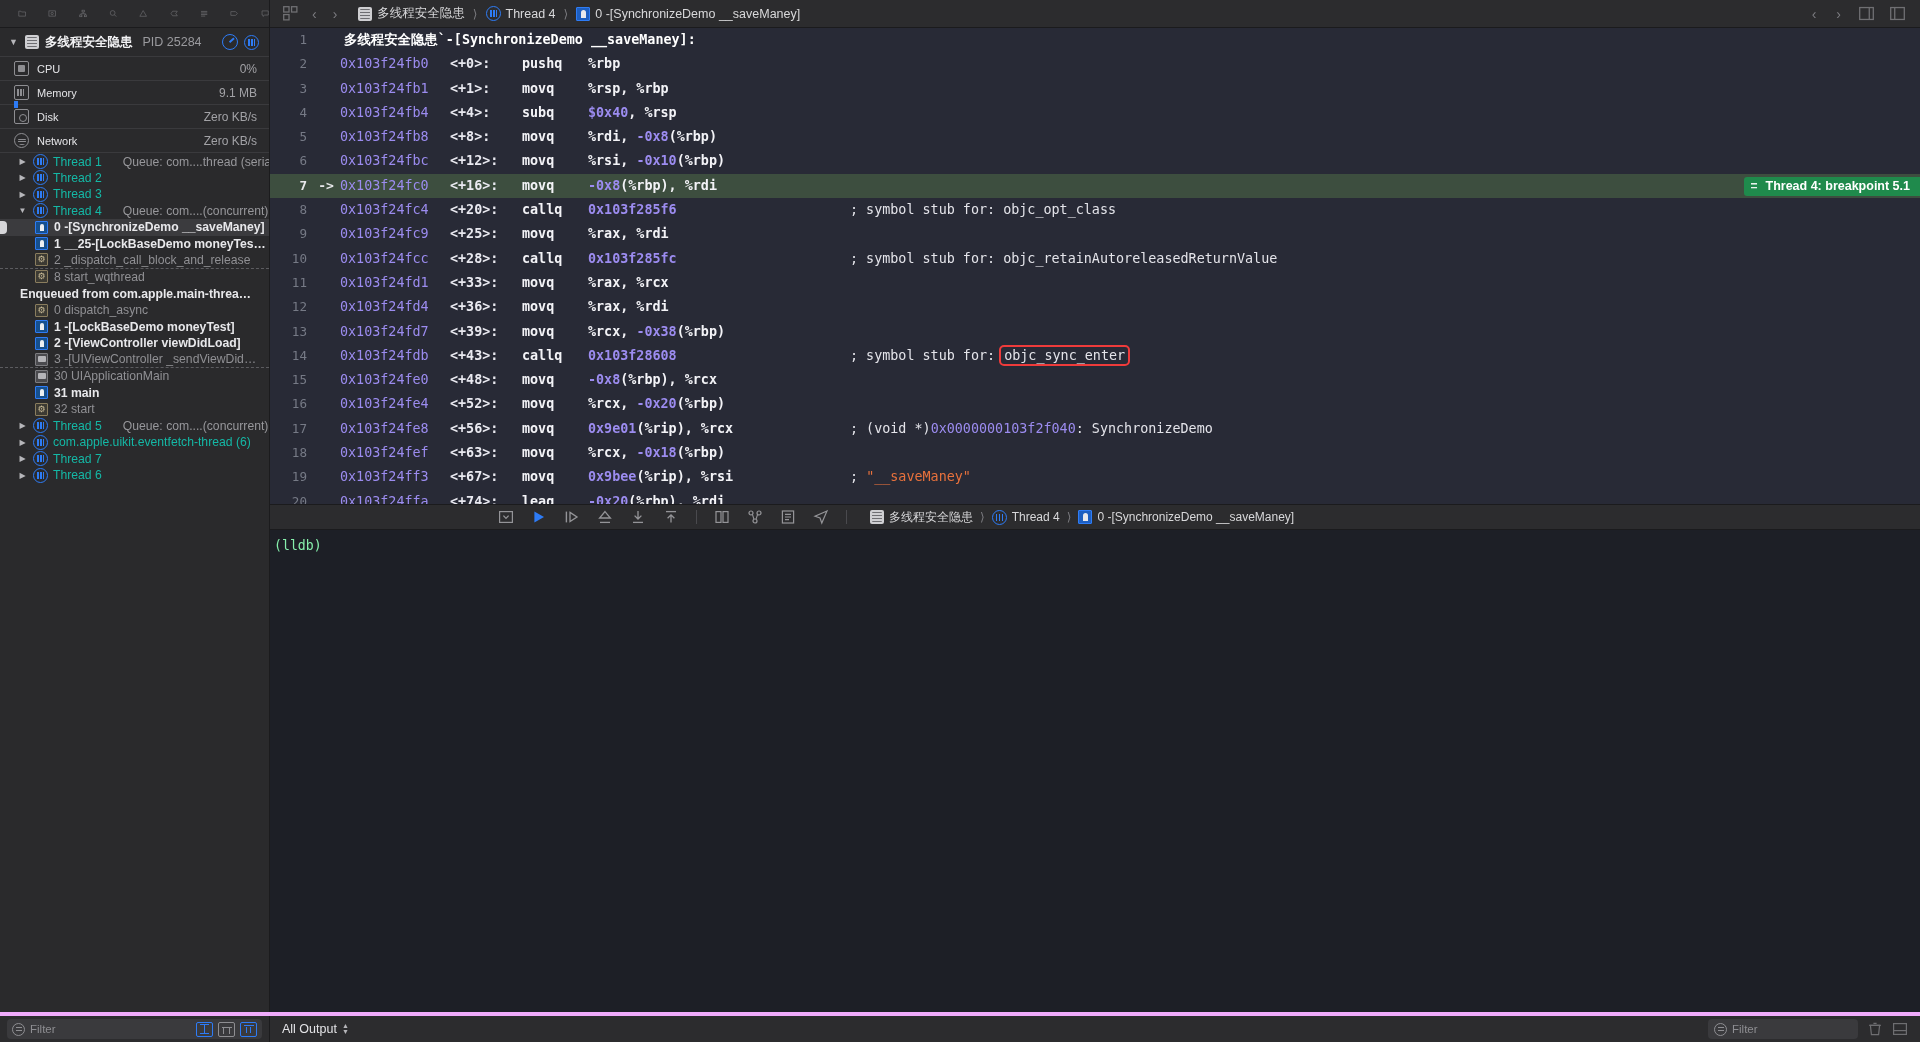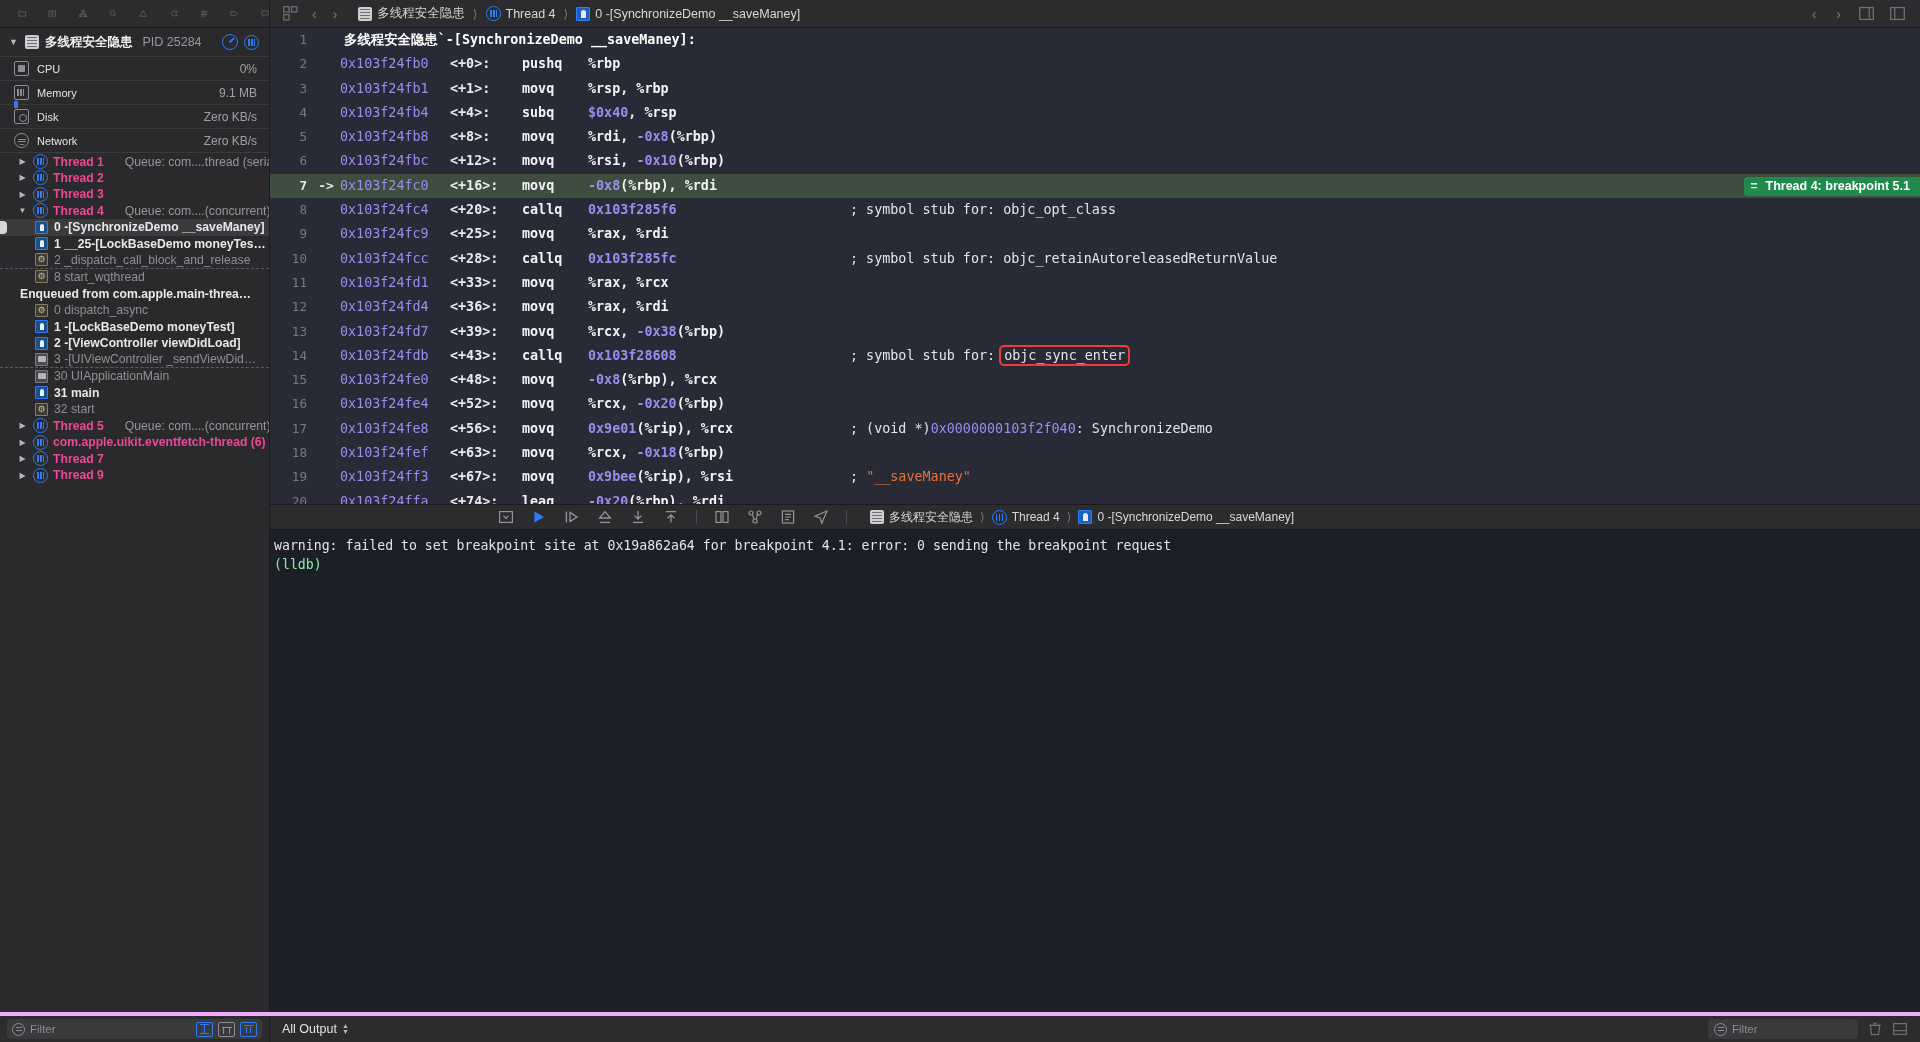--- a/index.html
+++ b/index.html
@@ -72,21 +72,21 @@
              background: repeating-linear-gradient(0deg,#8e8e92 0 1px,transparent 1px 2.5px); }
   .stat-label { font-size: 11px; color: #e4e4e7; }
   .stat-val { margin-left: auto; font-size: 12px; color: #a2a2a6; }
   .mem-bar { position: absolute; left: 14px; bottom: -4px; width: 4px; height: 7px; background: #2e7cf6; }
   .stat-row.mem-wrap { position: relative; }
 
   .thread-row { height: 16.5px; display: flex; align-items: center; gap: 5px; padding-left: 17px;
                 font-size: 12.2px; color: #e8e8eb; }
   .thread-row.top { border-top: 1px solid #3a3a3d; padding-top: 1px; height: 17.5px; }
   .tri { width: 11px; flex: 0 0 11px; font-size: 8px; color: #b6b6ba; text-align: center; }
-  .t-name { font-weight: 700; color: #ec4899; white-space: nowrap; }
+  .t-name { font-weight: 400; color: #14b8a6; white-space: nowrap; }
   .t-queue { color: #97979b; font-weight: 400; margin-left: 16px; white-space: nowrap; }
 
   .frame-row { height: 16.5px; display: flex; align-items: center; gap: 6px; padding-left: 35px;
                font-size: 12.2px; position: relative; white-space: nowrap; overflow: hidden; }
   .frame-row.sel { background: #3b3b3e; }
   .frame-row.sel::before { content: ""; position: absolute; left: 0; top: 2px; bottom: 2px; width: 7px;
                background: #d6d6d9; border-radius: 0 4px 4px 0; }
   .fr-user { width: 13px; height: 13px; flex: 0 0 13px; border: 1.4px solid #2e7cf6; background: #16508f;
                border-radius: 1px; display: flex; align-items: center; justify-content: center; }
   .fr-user::after { content: ""; width: 4px; height: 7px; background: #eceff3; border-radius: 2.5px 2.5px 0 0; }
@@ -394,21 +394,21 @@
           <span class="t-name">com.apple.uikit.eventfetch-thread (6)</span>
         </div>
         <div class="thread-row">
           <span class="tri">▶</span>
           <span class="ic-thread"></span>
           <span class="t-name">Thread 7</span>
         </div>
         <div class="thread-row">
           <span class="tri">▶</span>
           <span class="ic-thread"></span>
-          <span class="t-name">Thread 9</span>
+          <span class="t-name">Thread 6</span>
         </div>
 
       </div>
     </div>
 
     <div class="main">
 
       <div class="asm">
         <div class="asm-inner" id="asm-inner">
             <div class="aline"><span class="gut">1</span><span class="arrow"></span><span class="code"><span class="ttl">多线程安全隐患`-[SynchronizeDemo __saveManey]:</span></span></div>
@@ -512,21 +512,20 @@
           </span>
           <span class="crumb-sep">⟩</span>
           <span class="crumb">
             <span class="ic-frame"></span>
             <span>0 -[SynchronizeDemo __saveManey]</span>
           </span>
         </div>
       </div>
 
       <div class="console">
-        <div class="cline">warning: failed to set breakpoint site at 0x19a862a64 for breakpoint 4.1: error: 0 sending the breakpoint request</div>
         <div class="cline prompt">(lldb)</div>
       </div>
 
     </div>
   </div>
 
   <div class="botbar">
     <div class="bb-left">
       <div class="filter-box">
         <span class="filter-ic"></span>

